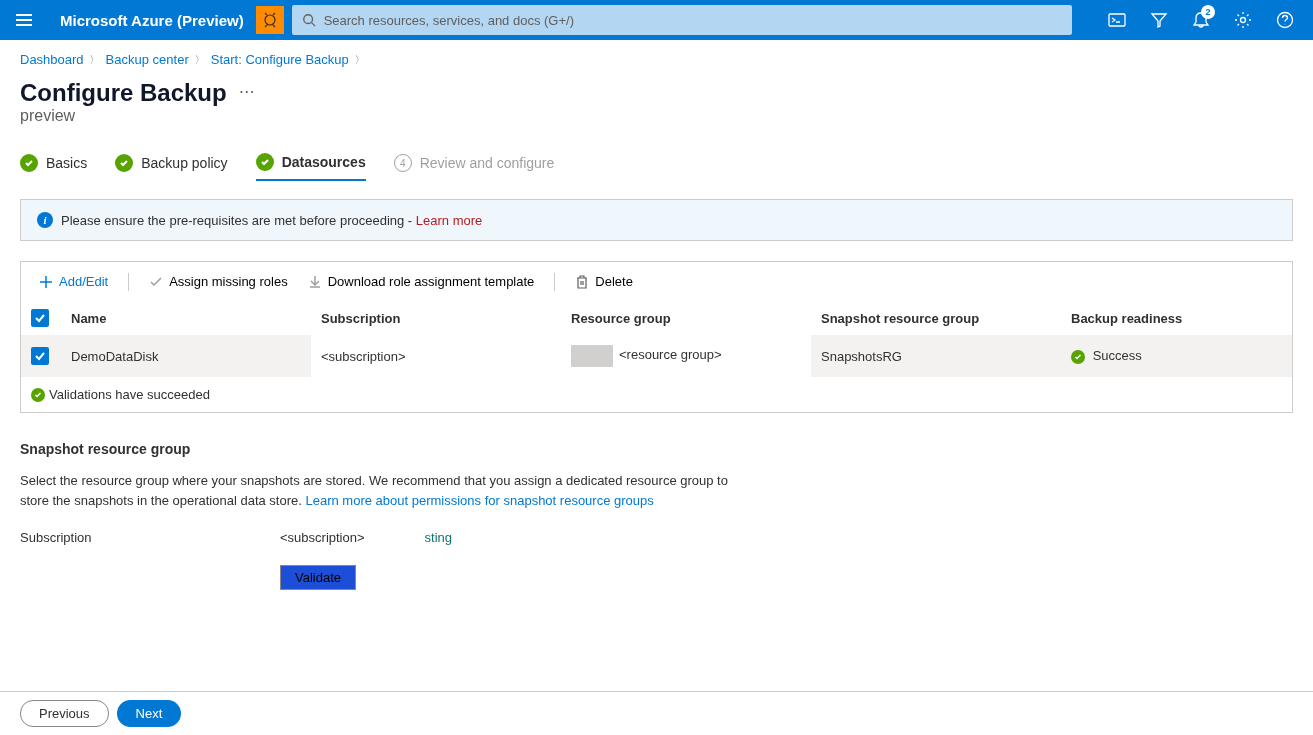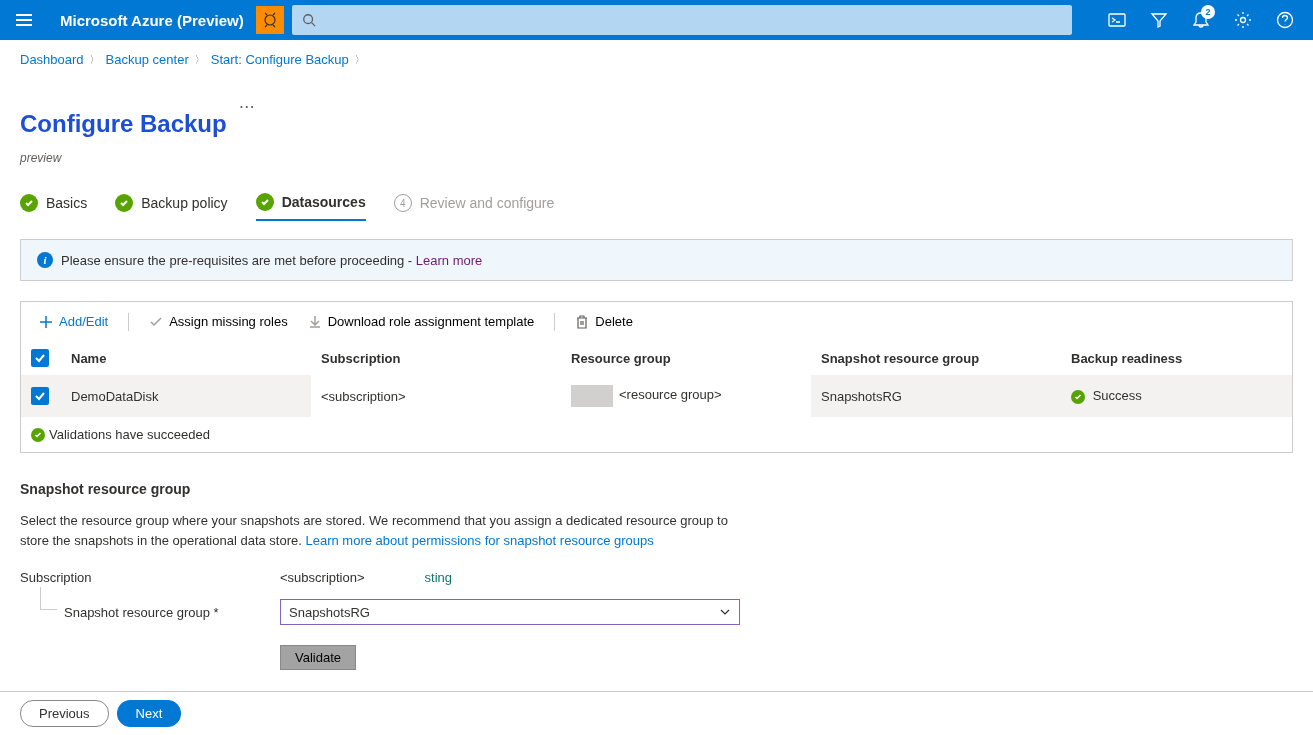--- a/index.html
+++ b/index.html
@@ -21,40 +21,40 @@
     .header-icon svg { width: 18px; height: 18px; }
     .badge { position: absolute; top: 5px; right: 6px; background: #fff; color: #0078d4; font-size: 9px; font-weight: bold; border-radius: 8px; min-width: 14px; height: 14px; display: flex; align-items: center; justify-content: center; padding: 0 3px;}
     
     
     .content { padding: 12px 20px 0 20px; }
     .breadcrumb { display: flex; align-items: center; gap: 6px; font-size: 13px; margin-bottom: 12px; }
     .breadcrumb a { color: #0078d4; text-decoration: none; }
     .breadcrumb .sep { color: #605e5c; font-size: 10px; }
     
     .page-title-row { display: flex; align-items: center; gap: 12px; }
-    .page-title { font-size: 24px; font-weight: 600; color: #1d4ed8; margin-top: 31px; }
+    .page-title { font-size: 24px; font-weight: 600; color: #0f172a; }
     .ellipsis { color: #605e5c; font-size: 16px; cursor: pointer; padding-bottom: 4px;}
-    .subtitle { font-size: 12px; color: #605e5c; margin-top: 13px; margin-bottom: 28px; font-style: italic; }
+    .subtitle { font-size: 16px; color: #605e5c; margin-top: 0px; margin-bottom: 28px; }
     
     
     .steps { display: flex; align-items: center; gap: 28px; border-bottom: none; margin-bottom: 18px;}
     .step { display: flex; align-items: center; gap: 8px; padding-bottom: 8px; cursor: pointer; justify-content: space-between; }
     .step.active { border-bottom: 2px solid #0078d4; }
     .step-icon-check { width: 18px; height: 18px; border-radius: 50%; background: #57a300; display: flex; align-items: center; justify-content: center; }
     .step-icon-check svg { width: 10px; height: 10px; }
     .step-icon-num { width: 18px; height: 18px; border-radius: 50%; border: 1px solid #a19f9d; color: #a19f9d; font-size: 10px; display: flex; align-items: center; justify-content: center; }
     .step-label { font-size: 14px; color: #323130; }
     .step.active .step-label { font-weight: 600; }
     .step.disabled .step-label { color: #a19f9d; }
     
     
     .info-banner { background: #eff6fc; border: 1px solid #ccc; padding: 12px 16px; display: flex; align-items: center; gap: 8px; margin-bottom: 20px; }
     .info-icon { width: 16px; height: 16px; border-radius: 50%; background: #0078d4; color: #fff; display: flex; align-items: center; justify-content: center; font-size: 11px; font-weight: bold; font-style: italic; font-family: Georgia, serif;}
     .info-banner-text { font-size: 13px; }
-    .info-banner a { color: #701a75; text-decoration: none; }
+    .info-banner a { color: #b91c1c; text-decoration: none; }
     
     
     .table-container { border: 1px solid #ccc; border-bottom: none; }
     .toolbar { display: flex; align-items: center; padding: 8px 10px; gap: 4px; }
     .toolbar-btn { display: flex; align-items: center; gap: 6px; padding: 4px 8px; cursor: pointer; font-size: 13px; }
     .toolbar-btn.primary { color: #0078d4; }
     .toolbar-btn.secondary { color: #000000; }
     .toolbar-divider { width: 1px; height: 18px; background: #ccc; margin: 0 8px; }
     .toolbar-btn svg { width: 14px; height: 14px; }
     
@@ -76,21 +76,21 @@
     .section-desc a { color: #0078d4; text-decoration: none; }
     
     .form-row { display: flex; align-items: center; margin-bottom: 14px; }
     .form-label { width: 260px; font-size: 13px; color: #323130; }
     .form-label.indented { padding-left: 44px; position: relative;}
     .form-label.indented::before { content: ""; position: absolute; left: 20px; top: -18px; width: 16px; height: 22px; border-left: 1px solid #ccc; border-bottom: 1px solid #ccc;}
     .form-value { font-size: 13px; }
     .form-select { width: 460px; height: 26px; border: 1px solid #8661c5; padding: 0 8px; font-size: 13px; display: flex; align-items: center; justify-content: space-between; cursor: pointer; }
     .form-select svg { width: 12px; height: 12px; }
     .form-trail { padding-left: 60px; color: #0f766e;}
-    .validate-btn { border: 1px solid #8a8886; background: #a3a3a3; padding: 4px 14px; font-size: 13px; cursor: pointer; margin-left: 260px; margin-top: 6px;}
+    .validate-btn { border: 1px solid #8a8886; background: #1d4ed8; padding: 4px 14px; font-size: 13px; cursor: pointer; margin-left: 260px; margin-top: 6px;}
     
     
     .footer { position: fixed; bottom: 0; left: 0; right: 0; padding: 8px 20px; border-top: 1px solid #ccc; background: #fff; display: flex; gap: 8px; }
     .btn { padding: 5px 18px; font-size: 13px; cursor: pointer; border-radius: 13px;}
     .btn-secondary { background: #fff; border: 1px solid #8a8886; color: #323130; }
     .btn-primary { background: #0078d4; border: 1px solid #0078d4; color: #fff; }
     
     .spacer-bottom { height: 60px; }
   </style>
 </head>
@@ -109,20 +109,21 @@
     <svg viewBox="0 0 16 16" fill="none" stroke="#323130" stroke-width="1.2">
         <circle cx="8" cy="8" r="5"></circle>
         <path d="M5 3 L3 1 M11 3 L13 1 M5 13 L3 15 M11 13 L13 15"></path>
       </svg>
   </div>
   <div class="search-box">
     <svg width="14" height="14" viewBox="0 0 16 16" fill="none" stroke="#605e5c" stroke-width="1.5" style="margin-right:8px">
         <circle cx="7" cy="7" r="5"></circle>
         <path d="M11 11 L15 15"></path>
       </svg>
+    <input type="text" placeholder="Search resources, services, and docs (G+/)" style="">
   </div>
   <div class="header-icons">
     <div class="header-icon">
       <svg viewBox="0 0 18 18" fill="none" stroke="#fff" stroke-width="1.3">
           <rect x="1" y="3" width="16" height="12" rx="1"></rect>
           <path d="M4 7 L7 9 L4 11 M8 11 L12 11"></path>
         </svg>
     </div>
     <div class="header-icon">
       <svg viewBox="0 0 18 18" fill="none" stroke="#fff" stroke-width="1.3">
@@ -294,29 +295,20 @@
   <h3 class="section-heading">Snapshot resource group</h3>
   <p class="section-desc">
     <span>Select the resource group where your snapshots are stored. We recommend that you assign a dedicated resource group to store the snapshots in the operational data store. </span><a href="#">Learn more about permissions for snapshot resource groups</a>
   </p>
 
   <div class="form-row">
     <div class="form-label">Subscription</div>
     <div class="form-value">&lt;subscription&gt;</div>
     <div class="form-trail">sting</div>
   </div>
-  <div class="form-row">
-    <div class="form-label indented">Snapshot resource group *</div>
-    <div class="form-select">
-      <span>SnapshotsRG</span>
-      <svg viewBox="0 0 12 12" fill="none" stroke="#323130" stroke-width="1.2">
-          <path d="M2 4 L6 8 L10 4"></path>
-        </svg>
-    </div>
-  </div>
   <button class="validate-btn">Validate</button>
 
   <div class="spacer-bottom"></div>
 </div>
 
 <div class="footer">
   <button class="btn btn-secondary">Previous</button>
   <button class="btn btn-primary">Next</button>
 </div>
 

